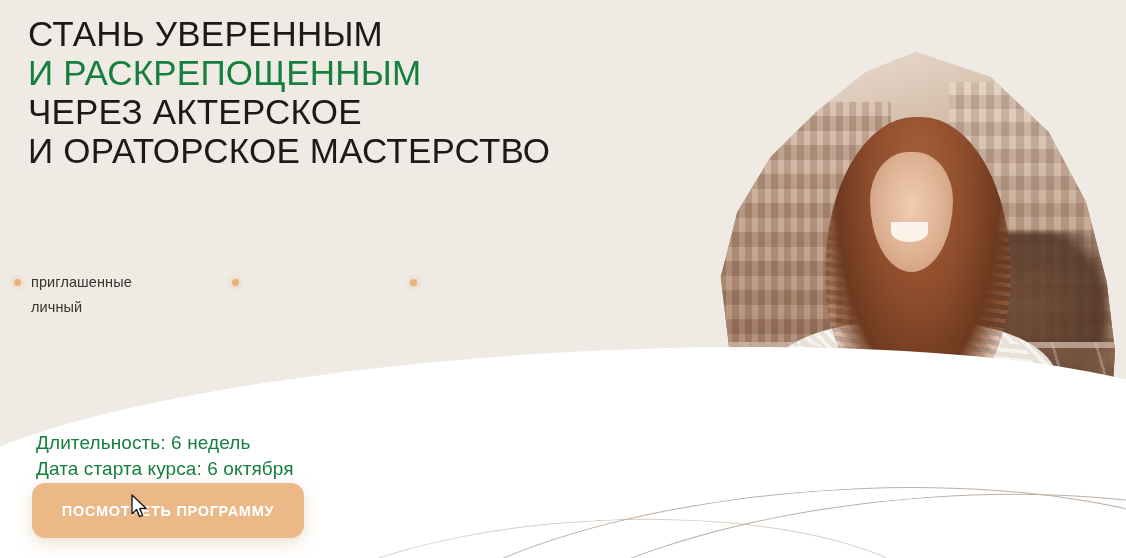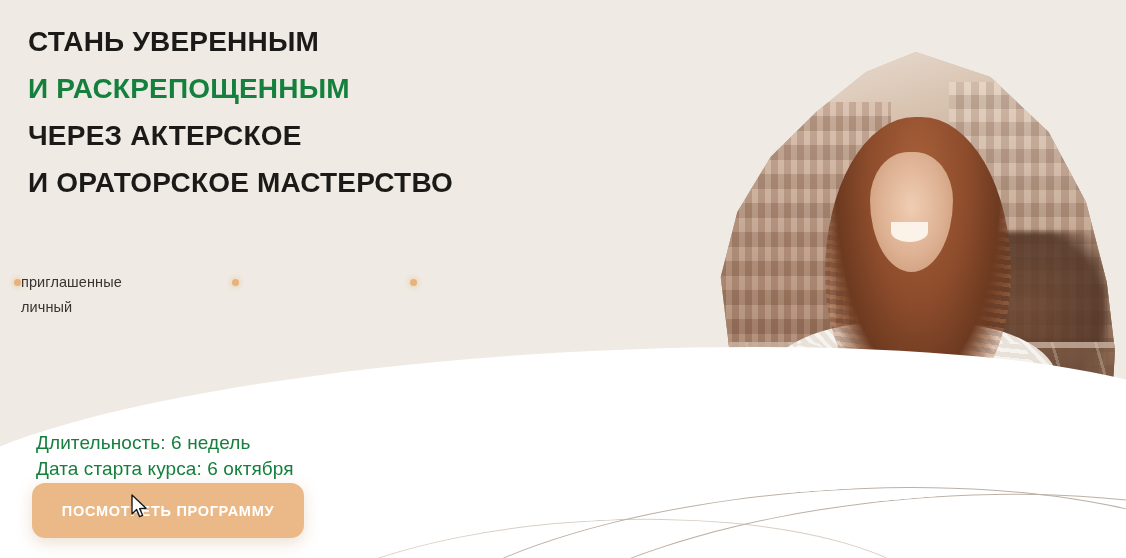--- a/index.html
+++ b/index.html
@@ -222,27 +222,26 @@
   }
 
   
   .headline {
     position: absolute;
     left: 28px;
     top: 14px;
     z-index: 5;
   }
   .headline .line {
-    font-size: 28px;
+    font-size: 35px;
     line-height: 39px;
-    font-weight: 700;
+    font-weight: 400;
     letter-spacing: .2px;
     color: #1c1a18;
     white-space: nowrap;
-    margin-top: 8px;
   }
   .headline .line.accent { color: #15803d; }
 
   .subhead {
     position: absolute;
     left: 28px;
     top: 192px;
     font-size: 21px;
     line-height: 28px;
     font-weight: 600;
@@ -255,21 +254,21 @@
     position: absolute;
     left: 14px;
     top: 270px;
     display: flex;
     gap: 0;
     z-index: 5;
   }
   .feature {
     display: flex;
     align-items: flex-start;
-    gap: 0;
+    gap: 10px;
   }
   .feature:nth-child(1) { width: 218px; }
   .feature:nth-child(2) { width: 178px; }
   .feature:nth-child(3) { width: 220px; }
   .dot {
     flex: 0 0 auto;
     width: 7px;
     height: 7px;
     margin-top: 9px;
     border-radius: 50%;

